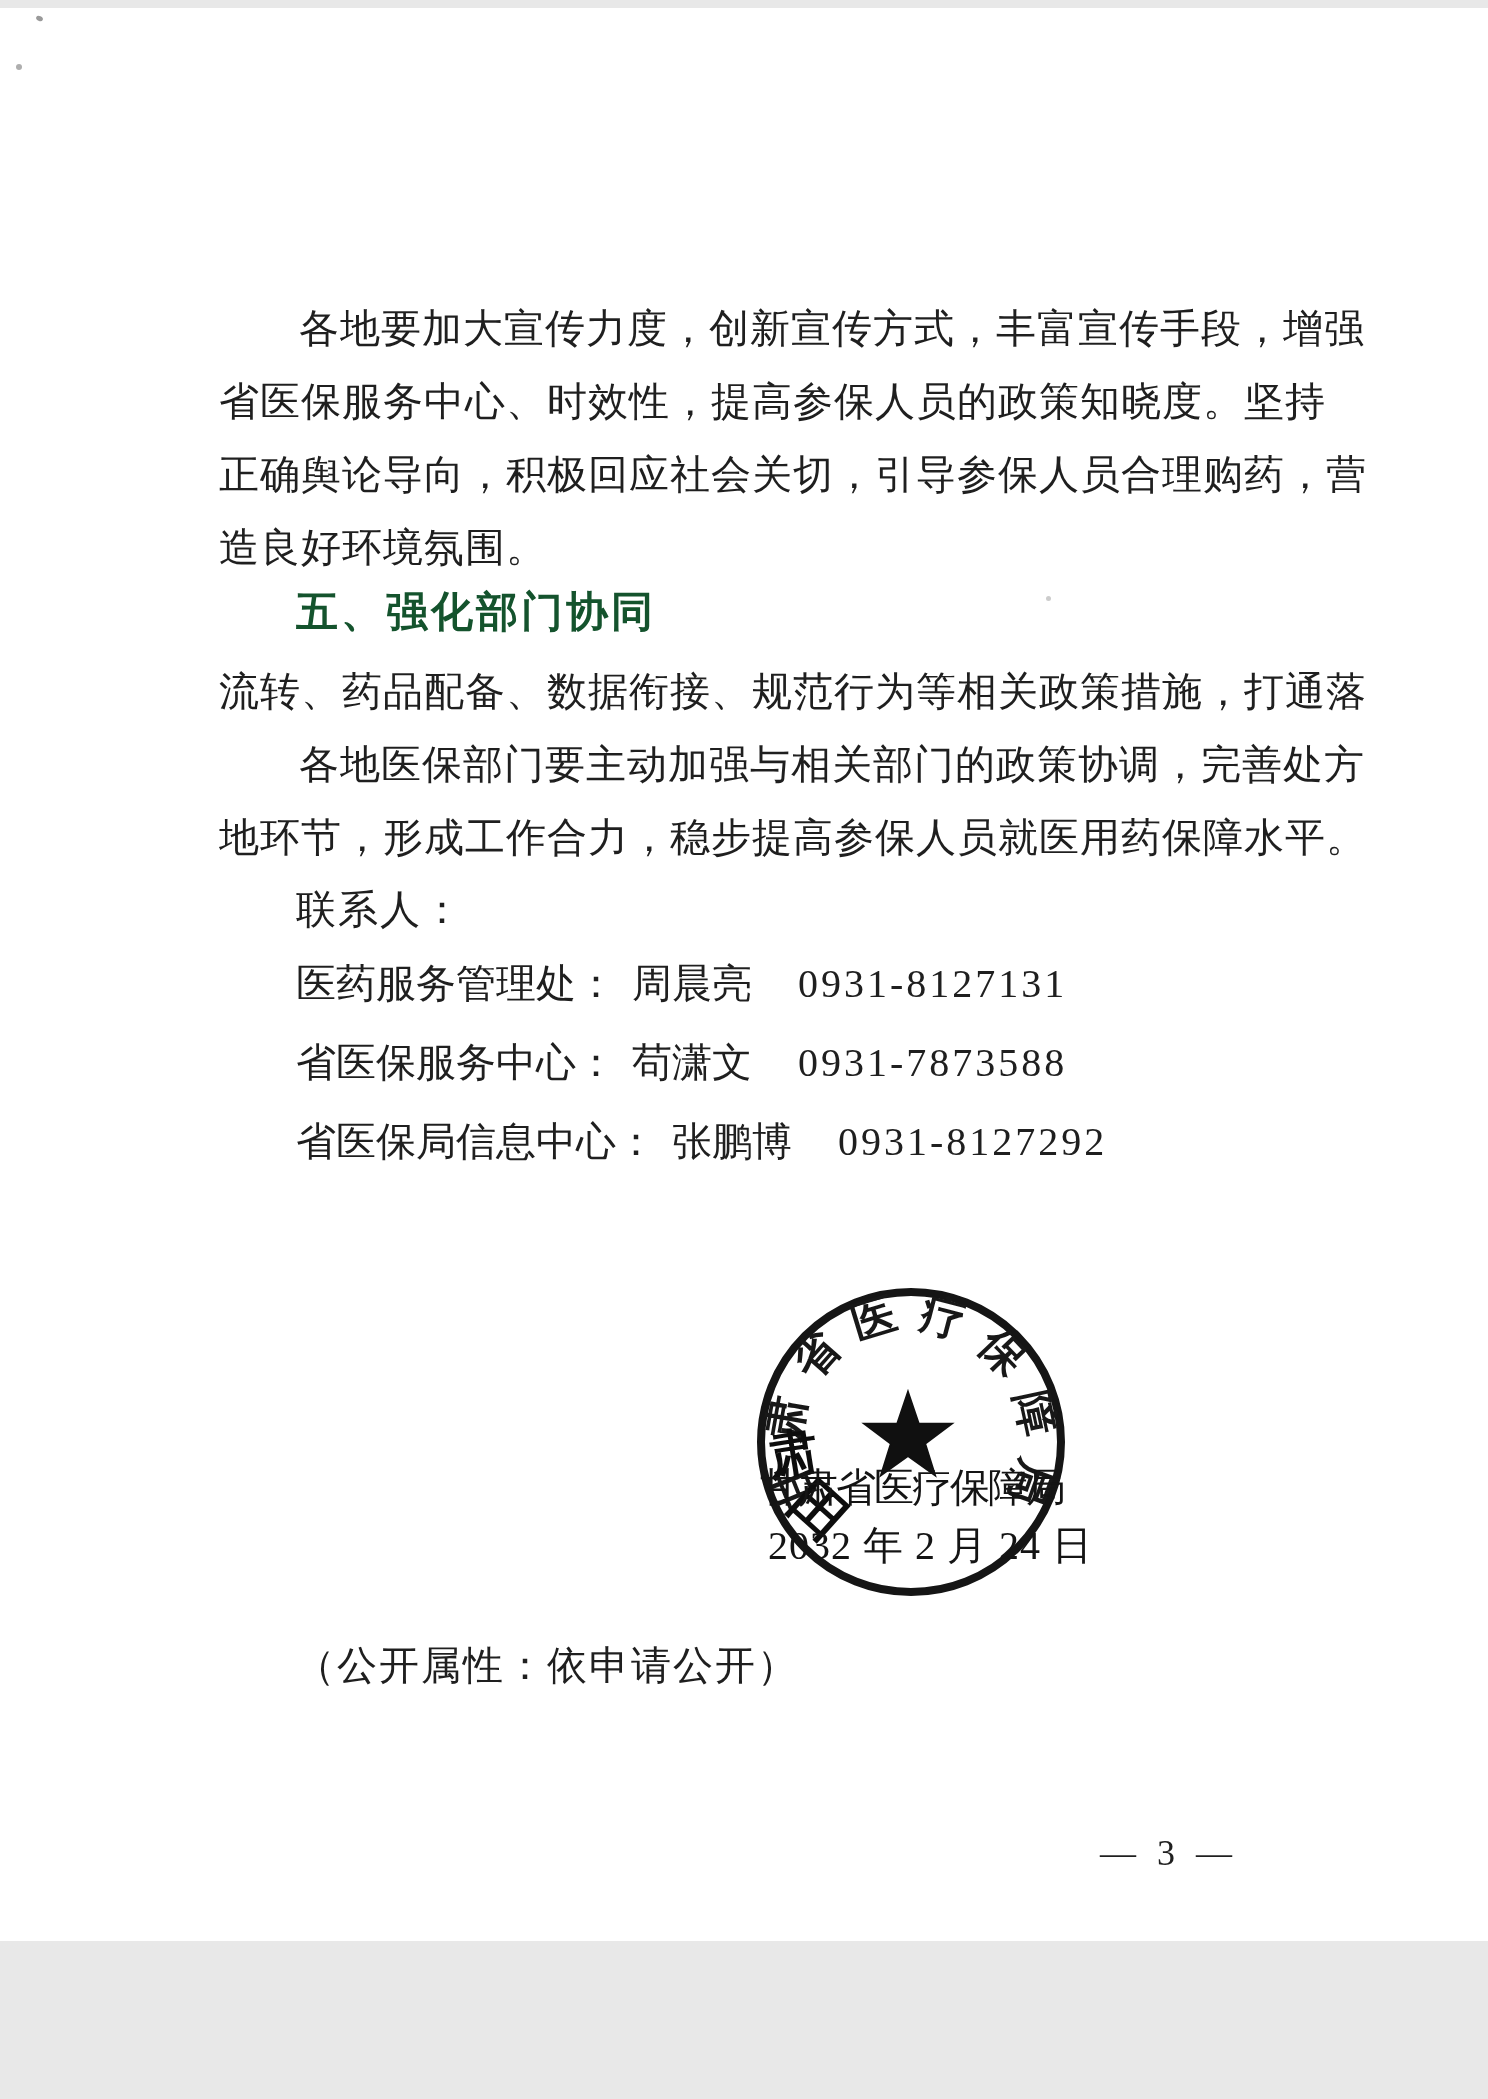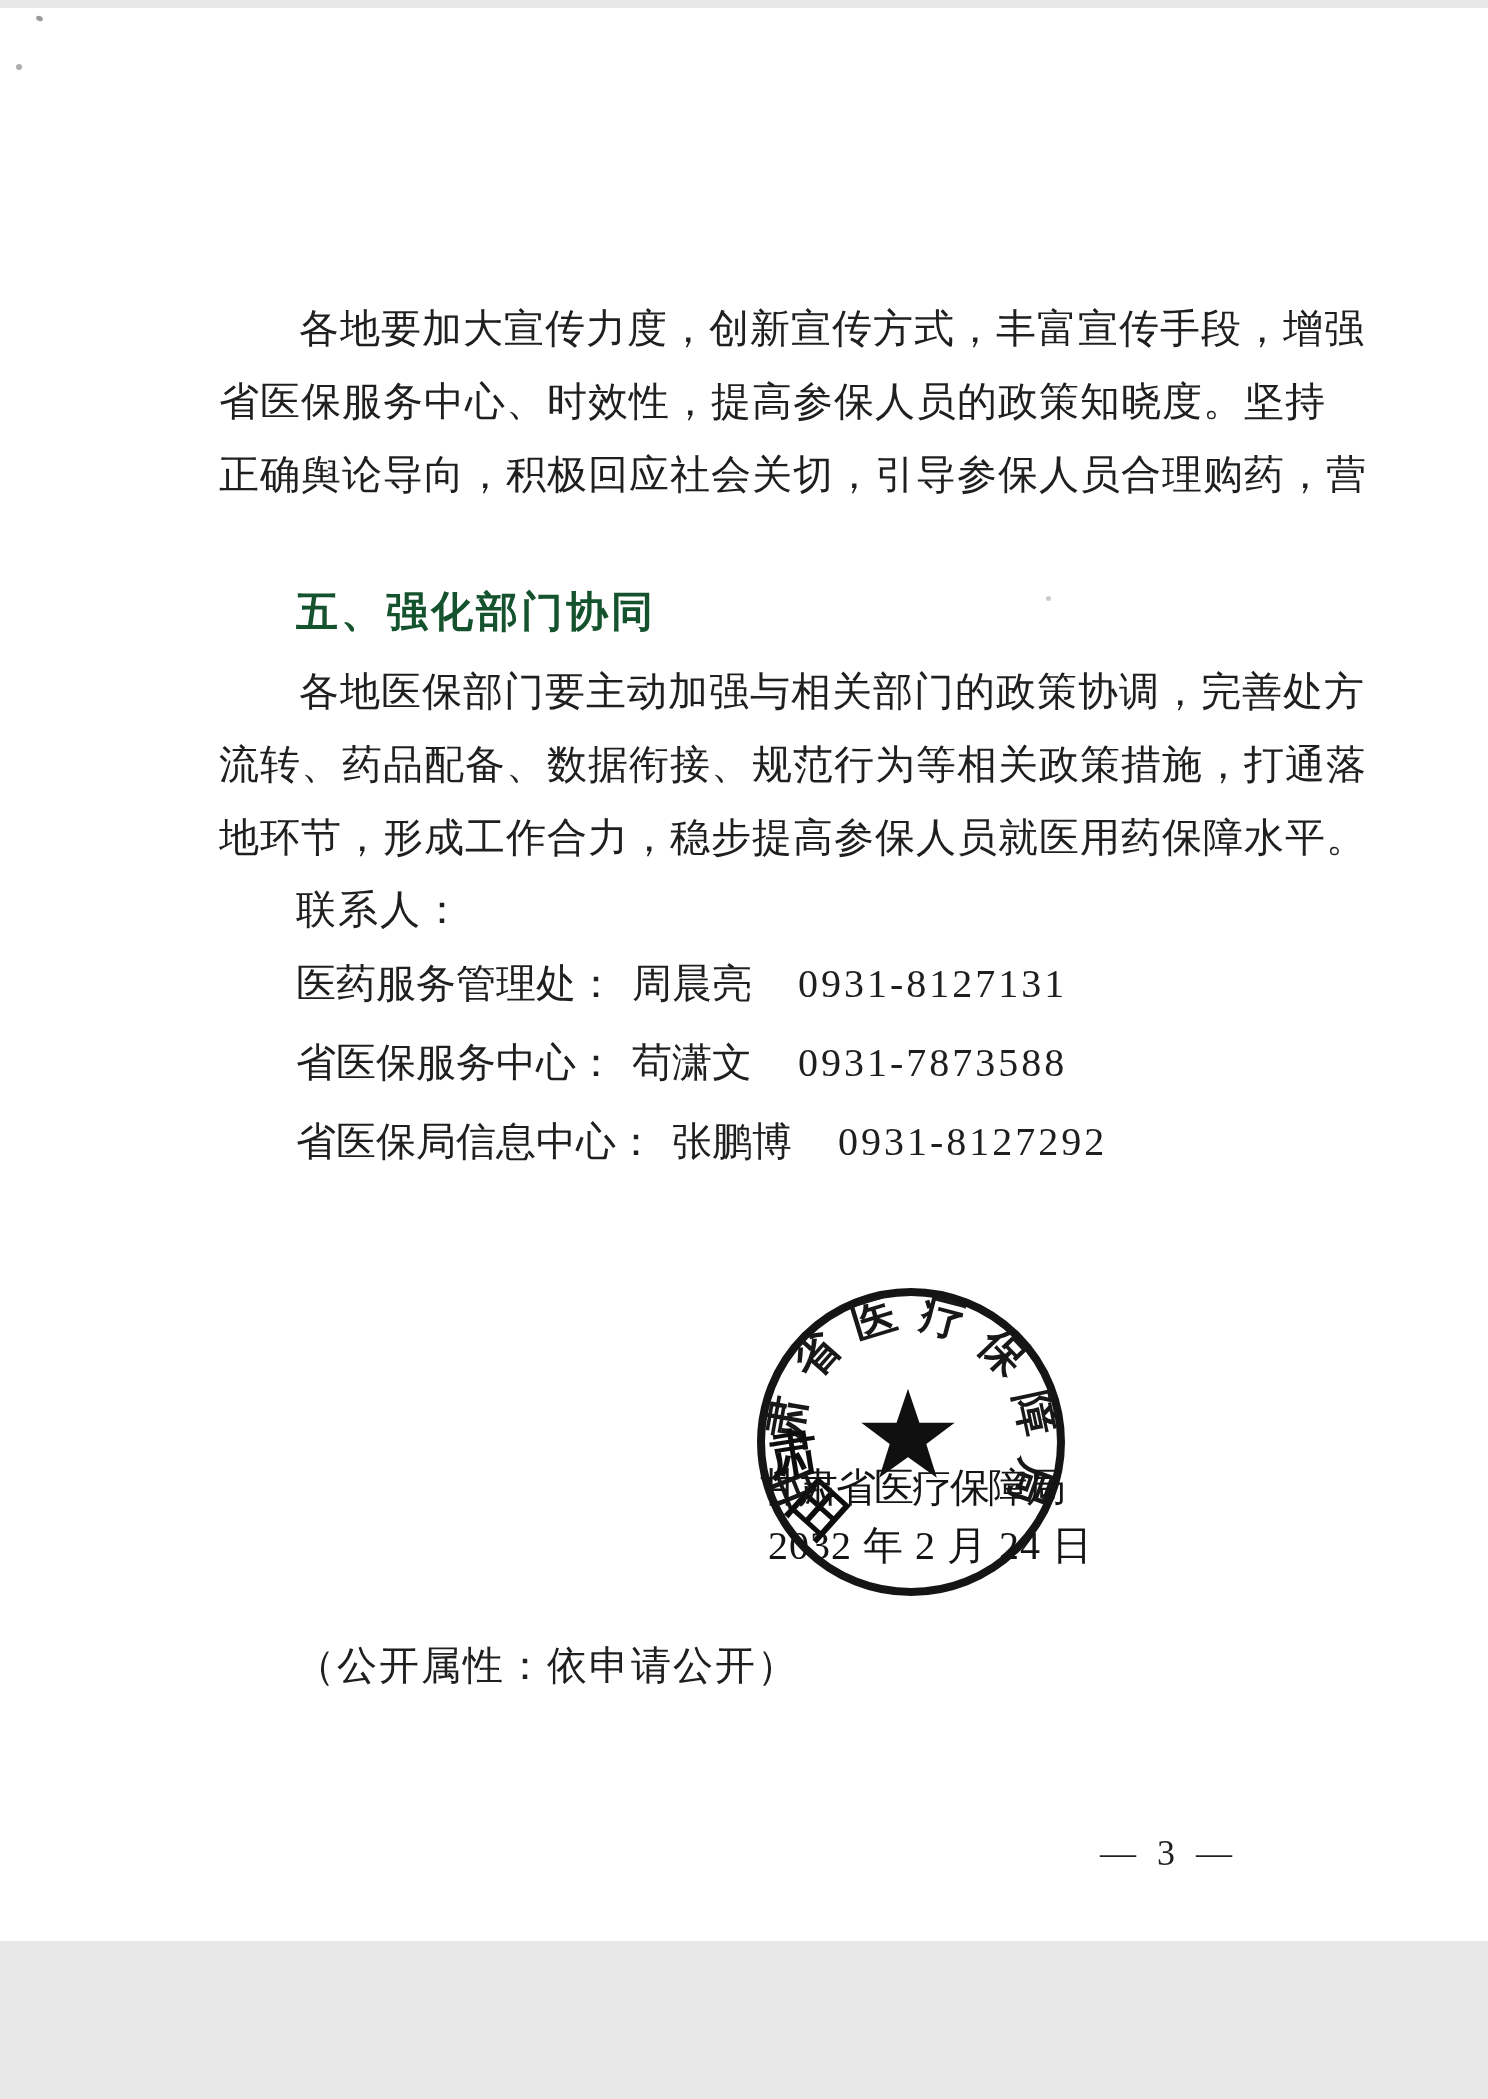--- a/index.html
+++ b/index.html
@@ -62,27 +62,28 @@
 <div class="page">
 
   <div class="speck s1"></div>
   <div class="speck s2"></div>
   <div class="speck s3"></div>
 
   <div class="para p1">
     <div class="line indent">各地要加大宣传力度，创新宣传方式，丰富宣传手段，增强</div>
     <div class="line">省医保服务中心、时效性，提高参保人员的政策知晓度。坚持</div>
     <div class="line">正确舆论导向，积极回应社会关切，引导参保人员合理购药，营</div>
+    <div class="line">造良好环境氛围。</div>
   </div>
 
   <h2 class="heading">五、强化部门协同</h2>
 
   <div class="para p2">
+    <div class="line">流转、药品配备、数据衔接、规范行为等相关政策措施，打通落</div>
     <div class="line indent">各地医保部门要主动加强与相关部门的政策协调，完善处方</div>
-    <div class="line">流转、药品配备、数据衔接、规范行为等相关政策措施，打通落</div>
     <div class="line">地环节，形成工作合力，稳步提高参保人员就医用药保障水平。</div>
   </div>
 
   <div class="contact-label">联系人：</div>
 
   <div class="contacts">
     <div class="contact-row">
       <span>医药服务管理处：</span><span class="cname">周晨亮</span><span class="cphone">0931-8127131</span>
     </div>
     <div class="contact-row">

